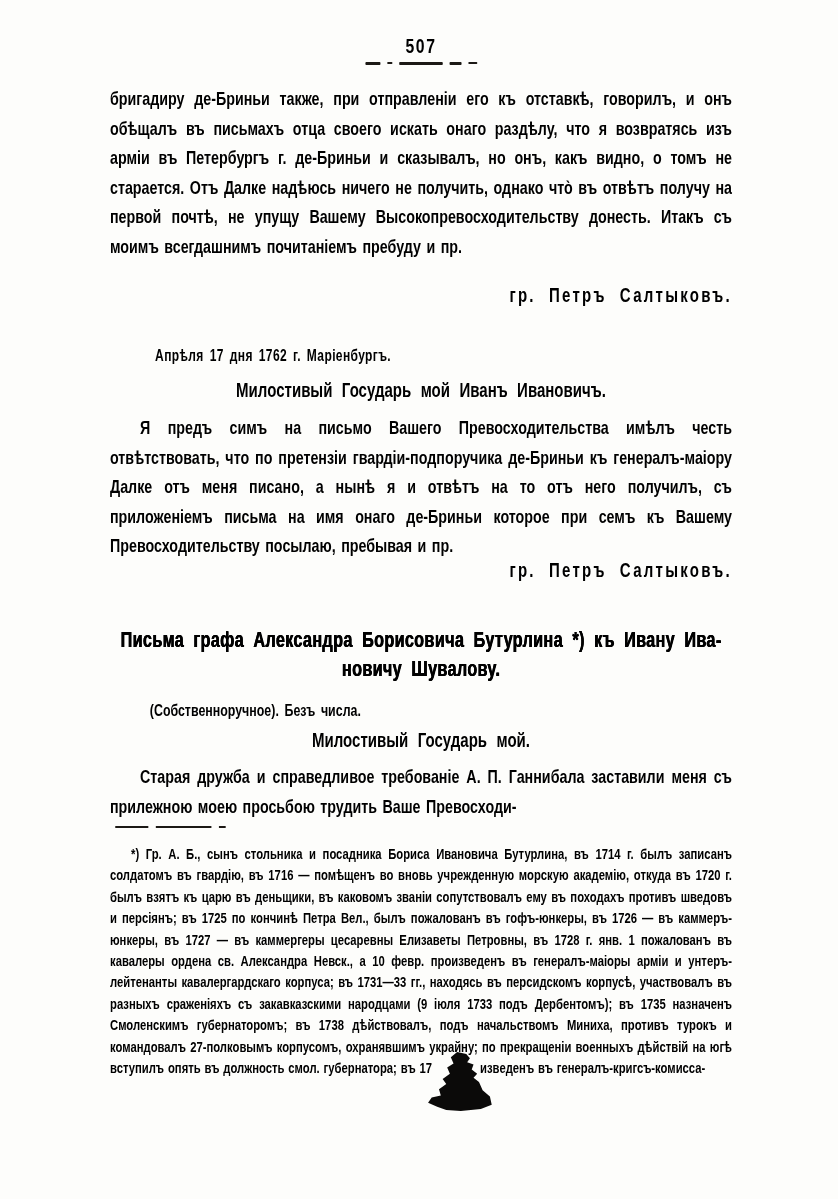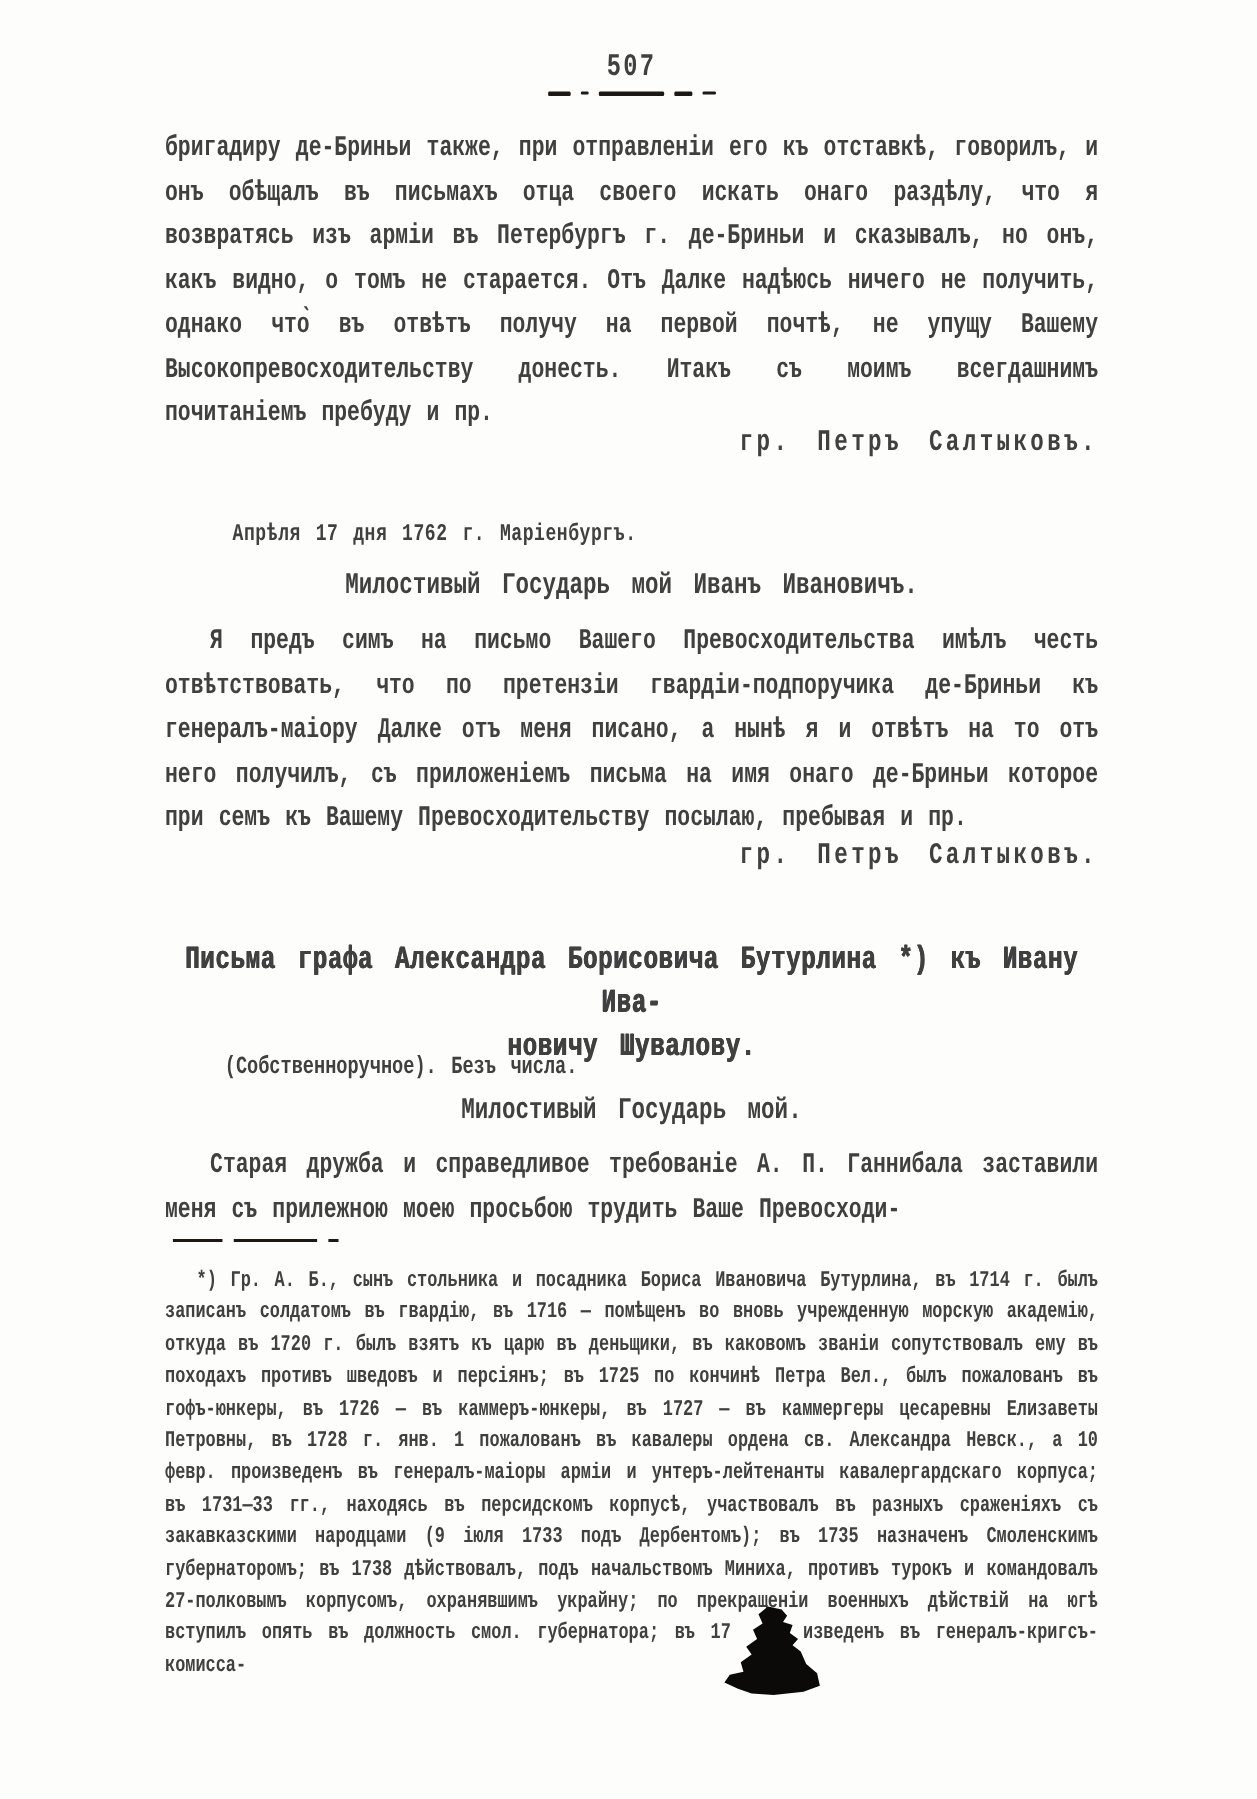--- a/index.html
+++ b/index.html
@@ -1,22 +1,22 @@
 <!DOCTYPE html>
 <html><head>
 <meta charset="utf-8">
 <style>
   html, body { margin: 0; padding: 0; background: #ffffff; }
   .page {
     position: relative;
     width: 838px;
     height: 1199px;
     background: #fdfdfb;
-    color: #404040;
-    font-family: Liberation Mono, monospace;
+    color: #000000;
+    font-family: Liberation Sans, sans-serif;
     font-weight: bold;
     overflow: hidden;
   }
   
   .doc {
     position: absolute;
     left: 110px; top: 0;
     width: 828px; height: 1199px;
     transform: scaleX(0.7512);
     transform-origin: 0 0;

